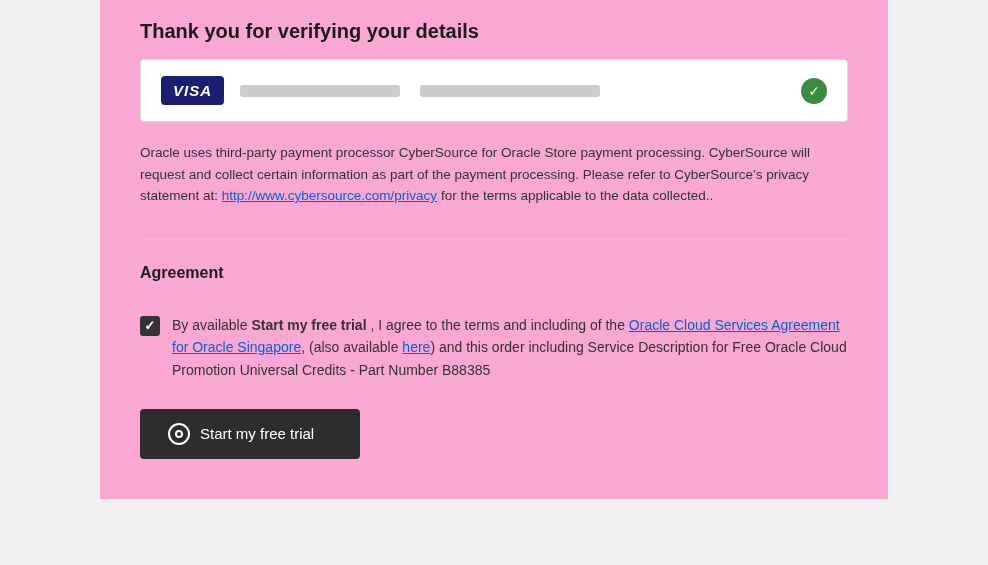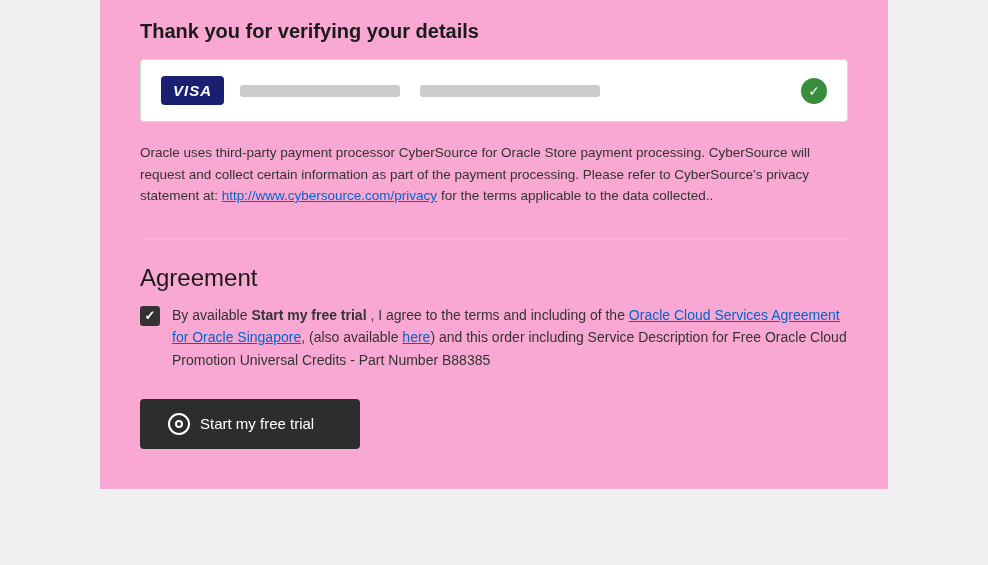--- a/index.html
+++ b/index.html
@@ -103,24 +103,24 @@
       text-decoration: underline;
     }
 
     .divider {
       border: none;
       border-top: 1px solid #cccccc;
       margin-bottom: 24px;
     }
 
     .agreement-title {
-      font-size: 24px;
-      font-weight: normal;
+      font-size: 16px;
+      font-weight: bold;
       color: #1a1a1a;
-      margin-bottom: 12px;
+      margin-bottom: 32px;
     }
 
     .agreement-row {
       display: flex;
       align-items: flex-start;
       gap: 12px;
       margin-bottom: 28px;
     }
 
     .checkbox-custom {

